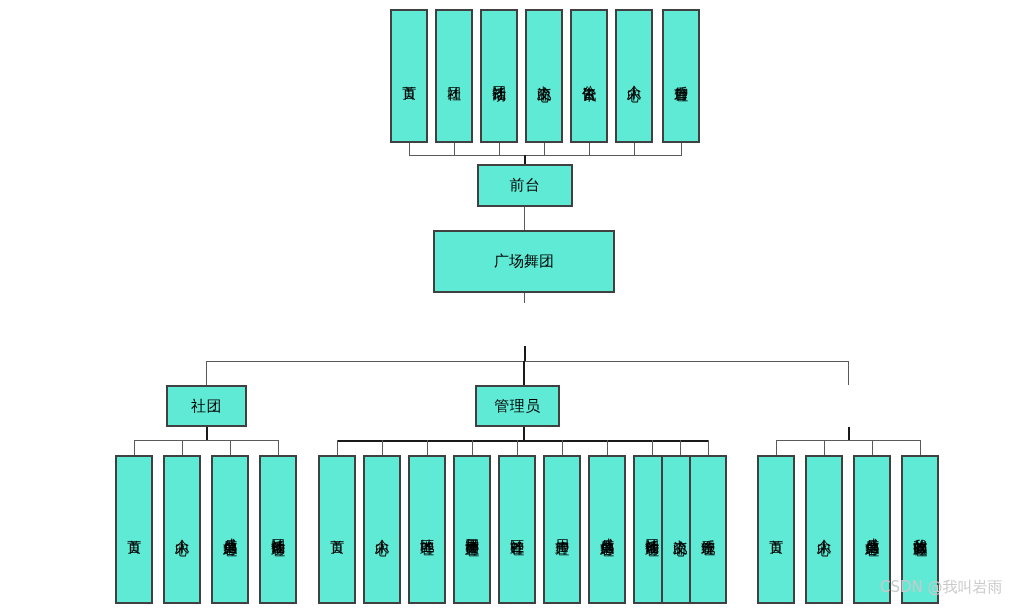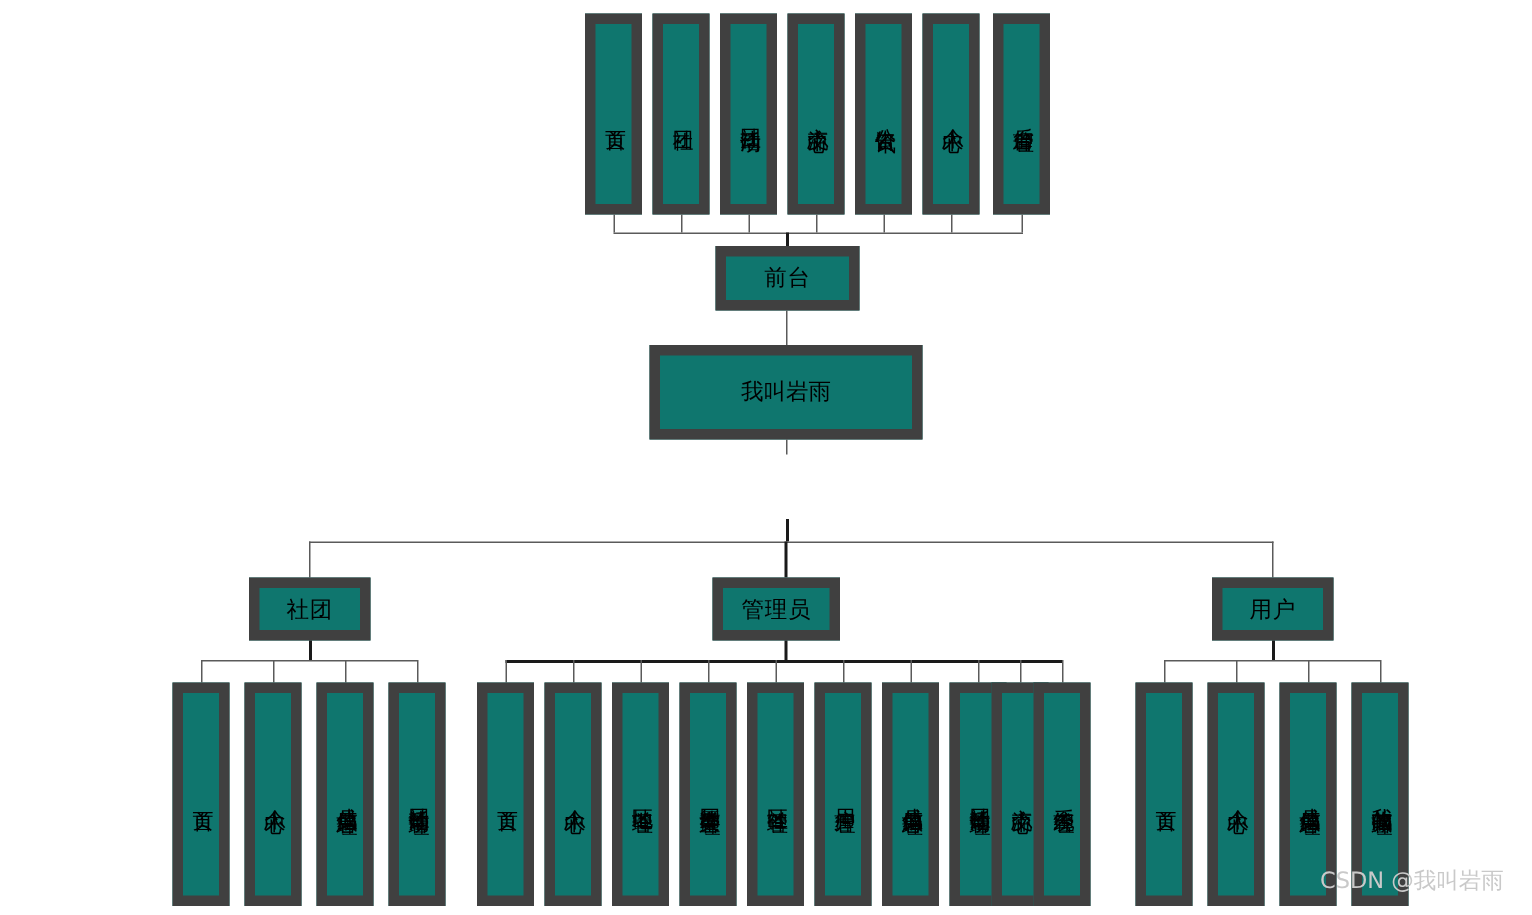--- a/index.html
+++ b/index.html
@@ -11,22 +11,22 @@
     position: relative;
     width: 1021px;
     height: 610px;
     background: #ffffff;
     font-family: "DejaVu Sans", "Liberation Sans", sans-serif;
     overflow: hidden;
   }
   .node {
     position: absolute;
     box-sizing: border-box;
-    border: 7px solid #404040;
-    background: #0f766e;
+    border: 2px solid #404040;
+    background: #5eead4;
     display: flex;
     align-items: center;
     justify-content: center;
     color: #000000;
     line-height: 1.12;
     text-align: center;
   }
   .node.horiz {
     font-size: 15px;
     letter-spacing: 0.5px;
@@ -79,33 +79,32 @@
   <div class="line v" style="left:544px; top:143px; height:12px;"></div>
   <div class="line v" style="left:589px; top:143px; height:12px;"></div>
   <div class="line v" style="left:634px; top:143px; height:12px;"></div>
   <div class="line v" style="left:681px; top:143px; height:12px;"></div>
   <div class="line h" style="left:409px; top:155px; width:273px;"></div>
   <div class="line v trunk" style="left:524px; top:155px; height:10px;"></div>
 
   <div class="node horiz" style="left:477px; top:164px; width:96px; height:43px;">前台</div>
   <div class="line v" style="left:524px; top:207px; height:23px;"></div>
 
-  <div class="node root" style="left:433px; top:230px; width:182px; height:63px;">我叫岩雨</div>
+  <div class="node root" style="left:433px; top:230px; width:182px; height:63px;">广场舞团</div>
   <div class="line v" style="left:524px; top:293px; height:10px;"></div>
 
   <div class="line v trunk" style="left:524px; top:346px; height:15px;"></div>
 
   <div class="line h" style="left:206px; top:361px; width:643px;"></div>
   <div class="line v" style="left:206px; top:361px; height:24px;"></div>
   <div class="line v trunk" style="left:523px; top:361px; height:24px;"></div>
   <div class="line v" style="left:848px; top:361px; height:24px;"></div>
 
   <div class="node horiz" style="left:166px; top:385px; width:81px; height:42px;">社团</div>
   <div class="node horiz" style="left:475px; top:385px; width:85px; height:42px;">管理员</div>
-  <div class="node horiz" style="left:808px; top:385px; width:81px; height:42px;">用户</div>
 
   <div class="line v trunk" style="left:206px; top:427px; height:13px;"></div>
   <div class="line h" style="left:134px; top:440px; width:144px;"></div>
   <div class="line v" style="left:134px; top:440px; height:15px;"></div>
   <div class="line v" style="left:182px; top:440px; height:15px;"></div>
   <div class="line v" style="left:230px; top:440px; height:15px;"></div>
   <div class="line v" style="left:278px; top:440px; height:15px;"></div>
 
   <div class="node vert" style="left:115px; top:455px; width:38px; height:149px;">首页</div>
   <div class="node vert" style="left:163px; top:455px; width:38px; height:149px;">个人中心</div>

